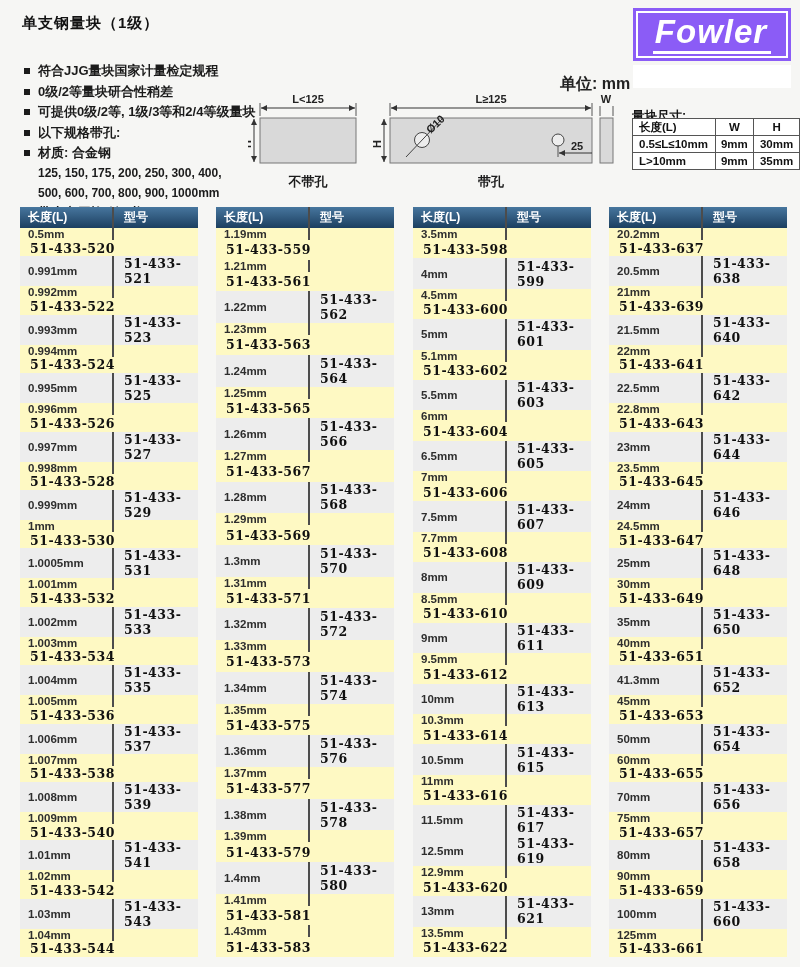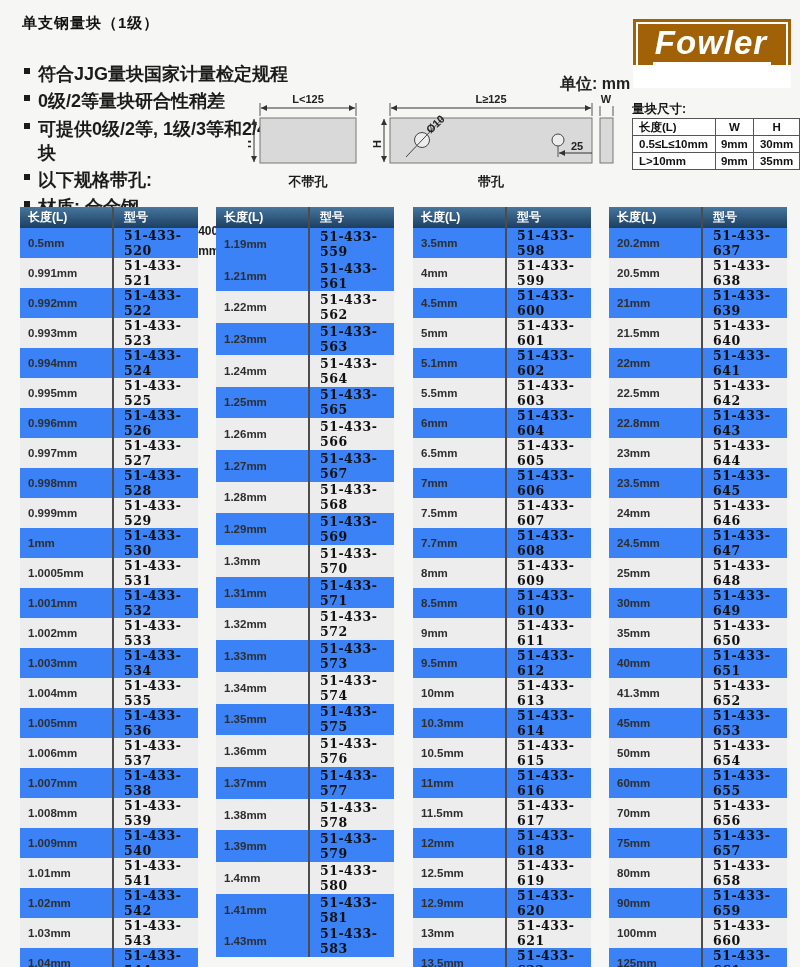--- a/index.html
+++ b/index.html
@@ -22,30 +22,30 @@
   .logo-text{
     position:relative;font-style:italic;font-weight:bold;font-size:33px;
     color:#fff;line-height:1;padding:0 4px 3px 2px;border-bottom:3px solid #fff;
     letter-spacing:1px;
   }
   .logo-underlay{position:absolute;left:633px;top:65px;width:158px;height:23px;background:#ffffff;}
   
   .features{position:absolute;left:24px;top:62px;width:300px;}
   .feature{display:flex;align-items:flex-start;margin-bottom:3px;}
   .sq{width:6px;height:6px;background:#1b1b1b;margin:6px 8px 0 0;flex:none;}
-  .feature-text{font-size:18px;font-weight:bold;line-height:1.35;}
+  .feature-text{font-size:13px;font-weight:bold;line-height:1.35;}
   .hole-lines{margin:0 0 3px 14px;font-size:12px;font-weight:bold;line-height:1.4;}
   
   .unit-note{position:absolute;left:560px;top:74px;font-size:16px;font-weight:bold;color:#222;}
   
   .diagram-wrap{position:absolute;left:248px;top:90px;width:372px;height:104px;}
   .dim-label{font-size:11px;font-weight:bold;fill:#222;}
   .cap-label{font-size:13px;font-weight:bold;fill:#1b1b1b;}
   
-  .size-title{position:absolute;left:632px;top:101px;font-size:12.5px;font-weight:bold;color:#151515;}
+  .size-title{position:absolute;left:632px;top:108px;font-size:12.5px;font-weight:bold;color:#151515;}
   .size-table{
     position:absolute;left:632px;top:118px;border-collapse:collapse;
   }
   .size-table td{
     border:1px solid #555;background:#fff;
     font-size:11.5px;font-weight:bold;color:#111;
     height:16px;padding:0 4px;white-space:nowrap;
   }
   .size-table td.k{width:74px;text-align:left;padding-left:6px;}
   .size-table td.w{width:32px;text-align:center;}
@@ -55,35 +55,35 @@
     position:absolute;top:207px;width:178px;
   }
   .spec-head{
     display:flex;height:21px;align-items:center;
     background:linear-gradient(#47769e,#1c3f60);
     color:#fff;
   }
   .hcell{font-size:12px;font-weight:bold;display:flex;align-items:center;align-self:stretch;}
   .spec-body{height:729px;display:flex;flex-direction:column;}
   .spec-row{display:flex;flex:1;align-items:stretch;}
-  .r-odd{background:#3b82f6;}
+  .r-odd{background:#fef9c3;flex-direction:column;}
   .r-even{background:#ededed;}
   .cell{display:flex;align-items:center;}
   .c0{width:84px;padding-left:8px;border-right:2px solid #4c4c4c;flex:none;}
   .cell.c0{font-size:11.5px;font-weight:bold;color:#2e2e2e;}
   .c1{flex:1;padding-left:10px;}
   .cell.c1{font-family:"DejaVu Serif", serif;font-weight:bold;font-size:12.5px;color:#101010;letter-spacing:0.5px;}
   .t1{left:20px;} .t2{left:216px;} .t3{left:413px;} .t4{left:609px;}
 </style>
 </head>
 <body>
 
 <div class="page-title">单支钢量块（1级）</div>
 
-<div class="logo" style="background:#a16207;margin-top:11px;">
+<div class="logo" style="background:#8b5cf6;">
   <div class="logo-inner-border"></div>
   <div class="logo-text">Fowler</div>
 </div>
 <div class="logo-underlay"></div>
 
 <div class="features">
   <div class="feature">
     <span class="sq"></span>
     <span class="feature-text">符合JJG量块国家计量检定规程</span>
   </div>
@@ -470,24 +470,20 @@
         <div class="cell c1">51-433-615</div>
       </div>
       <div class="spec-row r-odd">
         <div class="cell c0">11mm</div>
         <div class="cell c1">51-433-616</div>
       </div>
       <div class="spec-row r-even">
         <div class="cell c0">11.5mm</div>
         <div class="cell c1">51-433-617</div>
       </div>
-      <div class="spec-row r-odd">
-        <div class="cell c0">12mm</div>
-        <div class="cell c1">51-433-618</div>
-      </div>
       <div class="spec-row r-even">
         <div class="cell c0">12.5mm</div>
         <div class="cell c1">51-433-619</div>
       </div>
       <div class="spec-row r-odd">
         <div class="cell c0">12.9mm</div>
         <div class="cell c1">51-433-620</div>
       </div>
       <div class="spec-row r-even">
         <div class="cell c0">13mm</div>

